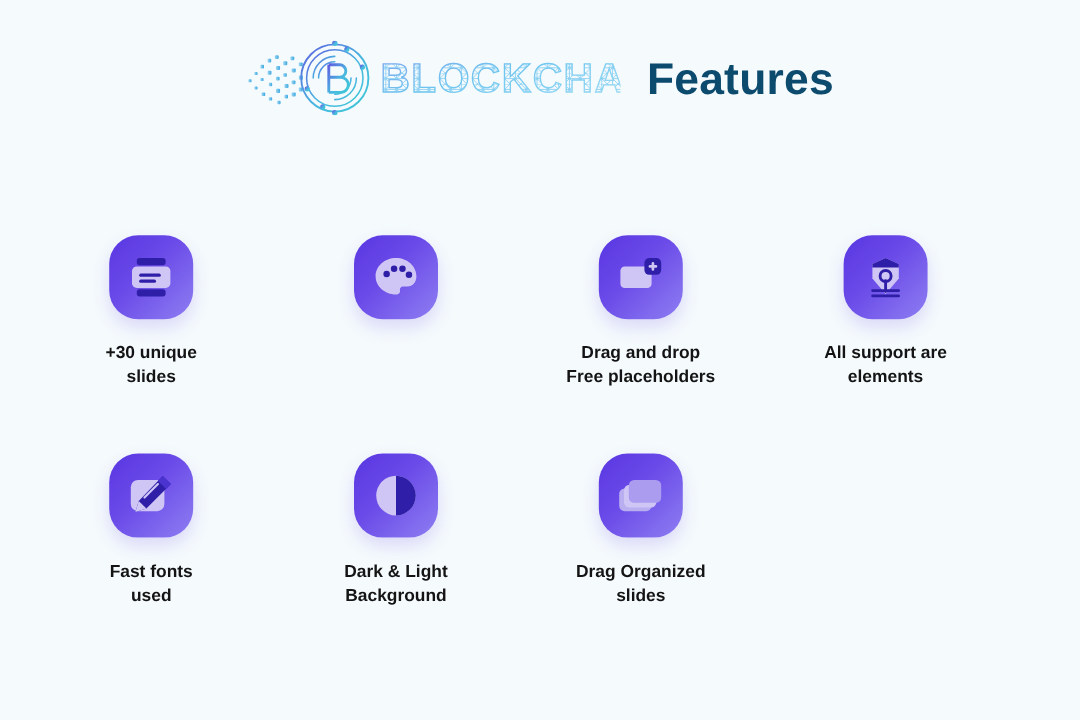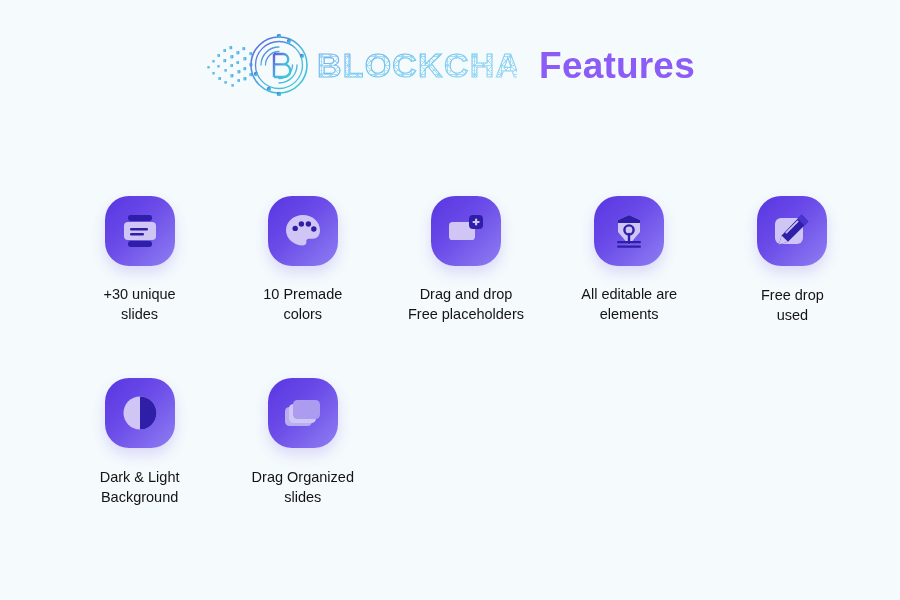--- a/index.html
+++ b/index.html
@@ -44,37 +44,38 @@
     display: block;
   }
 
   .logo-word {
     display: block;
   }
 
   .header-title {
     font-size: 37px;
     font-weight: bold;
-    color: #8b5cf6;
+    color: #0c4a6e;
     letter-spacing: 0.2px;
     line-height: 1;
     white-space: nowrap;
   }
 
   
   .grid {
     position: absolute;
     top: 196px;
-    left: 58px;
+    left: 24px;
     width: 816px;
     display: grid;
-    grid-template-columns: repeat(5, 1fr);
+    grid-template-columns: repeat(4, 1fr);
     grid-template-rows: repeat(2, 182px);
     column-gap: 0px;
     row-gap: 0px;
+    font-weight: bold;
   }
 
   .feature {
     display: flex;
     flex-direction: column;
     align-items: center;
   }
 
   .tile {
     position: relative;
@@ -237,21 +238,20 @@
         <svg width="44" height="44" viewBox="0 0 44 44">
           <path d="M22 6 C12.6 6 5 12.8 5 21.2 C5 29.6 12.6 36.4 22 36.4
                    C24.4 36.4 25.7 34.8 25.3 33 C24.9 31.2 26.1 29.7 27.9 29.7
                    L31.4 29.7 C36.2 29.7 39 26.2 39 21.2 C39 12.8 31.4 6 22 6 Z" fill="#cfc6f5"></path>
           <circle cx="14.2" cy="19.4" r="2.7" fill="#2f1fa8"></circle>
           <circle cx="20.4" cy="15.0" r="2.7" fill="#2f1fa8"></circle>
           <circle cx="27.4" cy="15.0" r="2.7" fill="#2f1fa8"></circle>
           <circle cx="32.8" cy="20.0" r="2.7" fill="#2f1fa8"></circle>
         </svg>
       </div>
-      <div class="caption"><span>10 Premade</span><br><span>colors</span></div>
     </div>
 
     <div class="feature">
       <div class="tile">
         <svg width="44" height="44" viewBox="0 0 44 44">
           <rect x="5" y="13" width="26" height="18" rx="3.6" fill="#cfc6f5"></rect>
           <rect x="25" y="6" width="14" height="14" rx="4" fill="#2f1fa8"></rect>
           <rect x="31" y="9.4" width="2.2" height="7.2" rx="1.1" fill="#cfc6f5"></rect>
           <rect x="28.5" y="11.9" width="7.2" height="2.2" rx="1.1" fill="#cfc6f5"></rect>
         </svg>
@@ -263,35 +263,35 @@
       <div class="tile">
         <svg width="44" height="44" viewBox="0 0 44 44">
           <path d="M22 6 L33 11 L33 23 L22 36 L11 23 L11 11 Z" fill="#cfc6f5"></path>
           <path d="M22 6 L33 11 L33 14 L11 14 L11 11 Z" fill="#2f1fa8"></path>
           <circle cx="22" cy="21" r="4.6" fill="none" stroke="#2f1fa8" stroke-width="2.4"></circle>
           <line x1="22" y1="25" x2="22" y2="34" stroke="#2f1fa8" stroke-width="2.4" stroke-linecap="round"></line>
           <rect x="10" y="32" width="24" height="2.3" rx="1.15" fill="#2f1fa8"></rect>
           <rect x="10" y="36.5" width="24" height="2.3" rx="1.15" fill="#2f1fa8"></rect>
         </svg>
       </div>
-      <div class="caption"><span>All editable are</span><br><span>elements</span></div>
+      <div class="caption"><span>All support are</span><br><span>elements</span></div>
     </div>
 
 
     <div class="feature">
       <div class="tile">
         <svg width="44" height="44" viewBox="0 0 44 44">
           <rect x="5" y="9" width="28" height="26" rx="6" fill="#cfc6f5"></rect>
           <path d="M31.6 5.6 L38.4 12.4 L18.0 32.8 L8.8 35.6 L11.6 26.4 Z" fill="#2f1fa8"></path>
           <path d="M31.6 5.6 L38.4 12.4 L34.4 16.4 L27.6 9.6 Z" fill="#4b33cf"></path>
           <path d="M11.6 26.4 L18.0 32.8 L8.8 35.6 Z" fill="#cfc6f5"></path>
           <line x1="16.4" y1="23.6" x2="27.6" y2="12.4" stroke="#cfc6f5" stroke-width="1.8" stroke-linecap="round"></line>
         </svg>
       </div>
-      <div class="caption caption-2"><span>Free drop</span><br><span>used</span></div>
+      <div class="caption caption-2"><span>Fast fonts</span><br><span>used</span></div>
     </div>
 
     <div class="feature">
       <div class="tile">
         <svg width="44" height="44" viewBox="0 0 44 44">
           <circle cx="22" cy="22" r="16.5" fill="#cfc6f5"></circle>
           <path d="M22 5.5 A16.5 16.5 0 0 1 22 38.5 Z" fill="#2f1fa8"></path>
         </svg>
       </div>
       <div class="caption caption-2"><span>Dark &amp; Light</span><br><span>Background</span></div>

